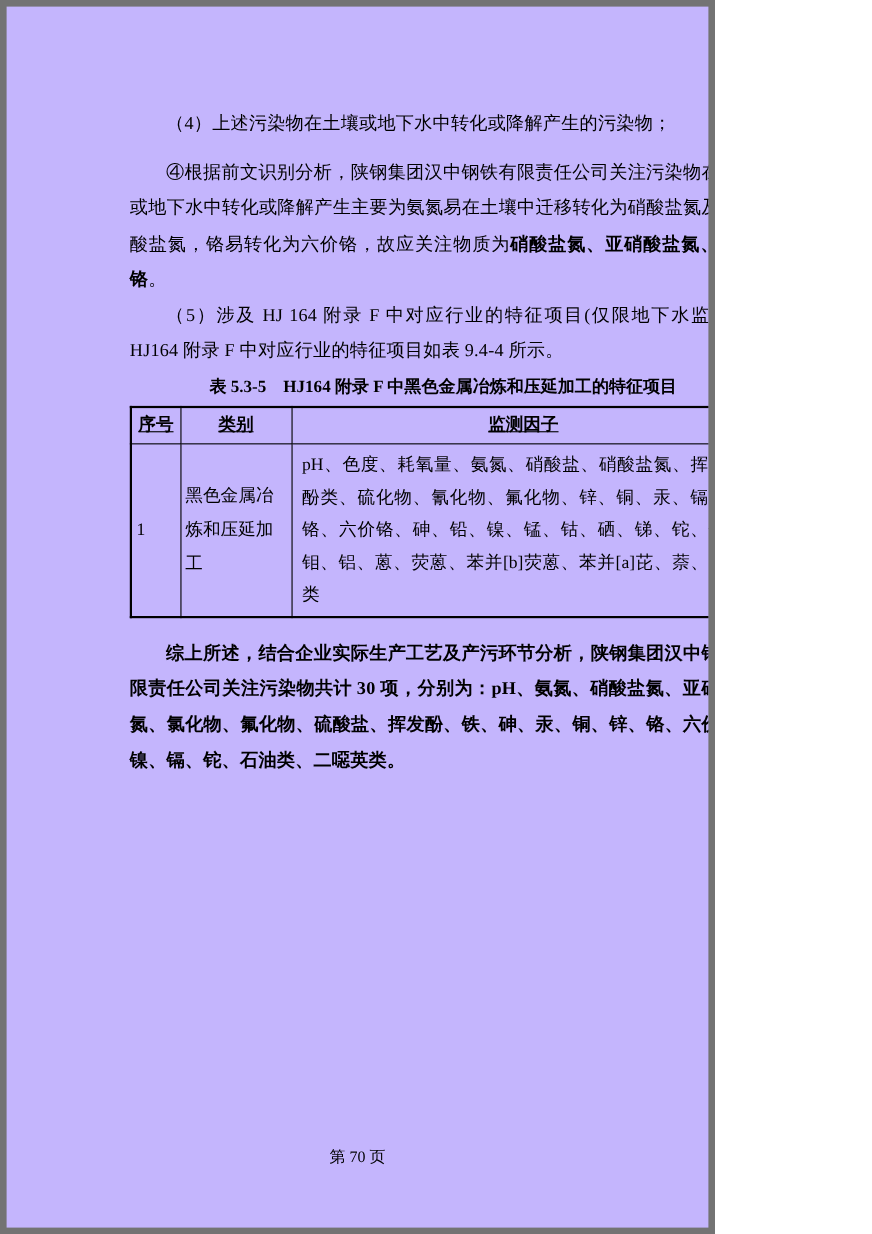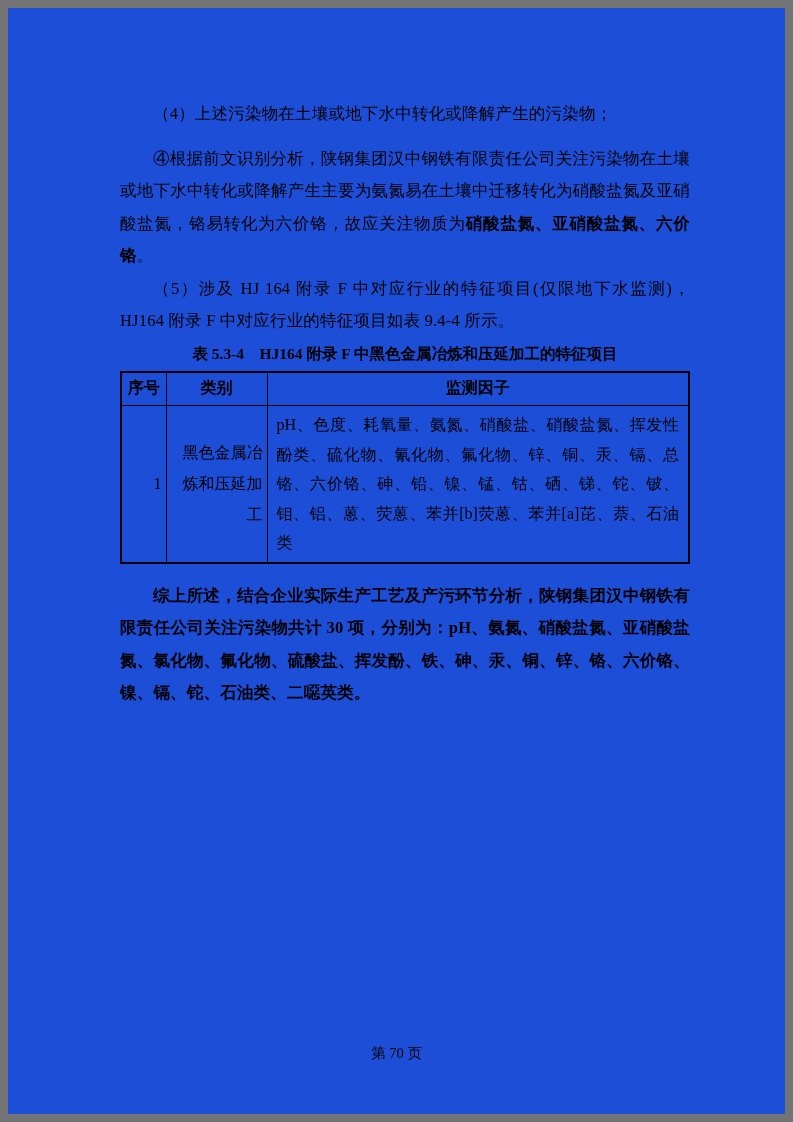--- a/index.html
+++ b/index.html
@@ -5,24 +5,24 @@
   * { margin: 0; padding: 0; box-sizing: border-box; }
   html, body { background: #ffffff; }
   body {
     width: 793px;
     height: 1122px;
     font-family: "Liberation Serif", "DejaVu Serif", serif;
     color: #000000;
     position: relative;
   }
   .page {
-    width: 793px;
+    width: 650px;
     height: 1122px;
-    background: #1d4ed8;
-    border: 8px solid #737373;
+    background: #c4b5fd;
+    border: 6px solid #737373;
     position: relative;
     overflow: hidden;
   }
   .content {
     position: absolute;
     left: 112px;
     top: 90px;
     width: 570px;
   }
   .para {
@@ -50,25 +50,26 @@
   }
   table.feature-table th, table.feature-table td {
     border: 1px solid #000;
     font-size: 16px;
   }
   table.feature-table th {
     height: 34px;
     font-weight: bold;
     text-align: center;
     vertical-align: middle;
+    text-decoration: underline;
   }
   .col-no    { width: 45px; }
   .col-cat   { width: 101px; }
   td.cell-no, td.cell-cat {
-    text-align: right;
+    text-align: left;
     vertical-align: middle;
     line-height: 31px;
     padding: 2px 4px;
   }
   td.cell-factors {
     text-align: justify;
     vertical-align: middle;
     line-height: 29.5px;
     padding: 4px 9px;
   }
@@ -91,21 +92,21 @@
 
 <div class="page">
   <div class="content">
 
     <p class="para para-gap">（4）上述污染物在土壤或地下水中转化或降解产生的污染物；</p>
 
     <p class="para"><span>④根据前文识别分析，陕钢集团汉中钢铁有限责任公司关注污染物在土壤或地下水中转化或降解产生主要为氨氮易在土壤中迁移转化为硝酸盐氮及亚硝酸盐氮，铬易转化为六价铬，故应关注物质为</span><span class="bold">硝酸盐氮、亚硝酸盐氮、六价铬</span><span>。</span></p>
 
     <p class="para">（5）涉及 HJ 164 附录 F 中对应行业的特征项目(仅限地下水监测)，HJ164 附录 F 中对应行业的特征项目如表 9.4-4 所示。</p>
 
-    <div class="table-caption">表 5.3-4　HJ164 附录 F 中黑色金属冶炼和压延加工的特征项目</div>
+    <div class="table-caption">表 5.3-5　HJ164 附录 F 中黑色金属冶炼和压延加工的特征项目</div>
 
     <table class="feature-table">
       <colgroup>
         <col class="col-no">
         <col class="col-cat">
         <col>
       </colgroup>
       <thead>
         <tr>
           <th>序号</th>

